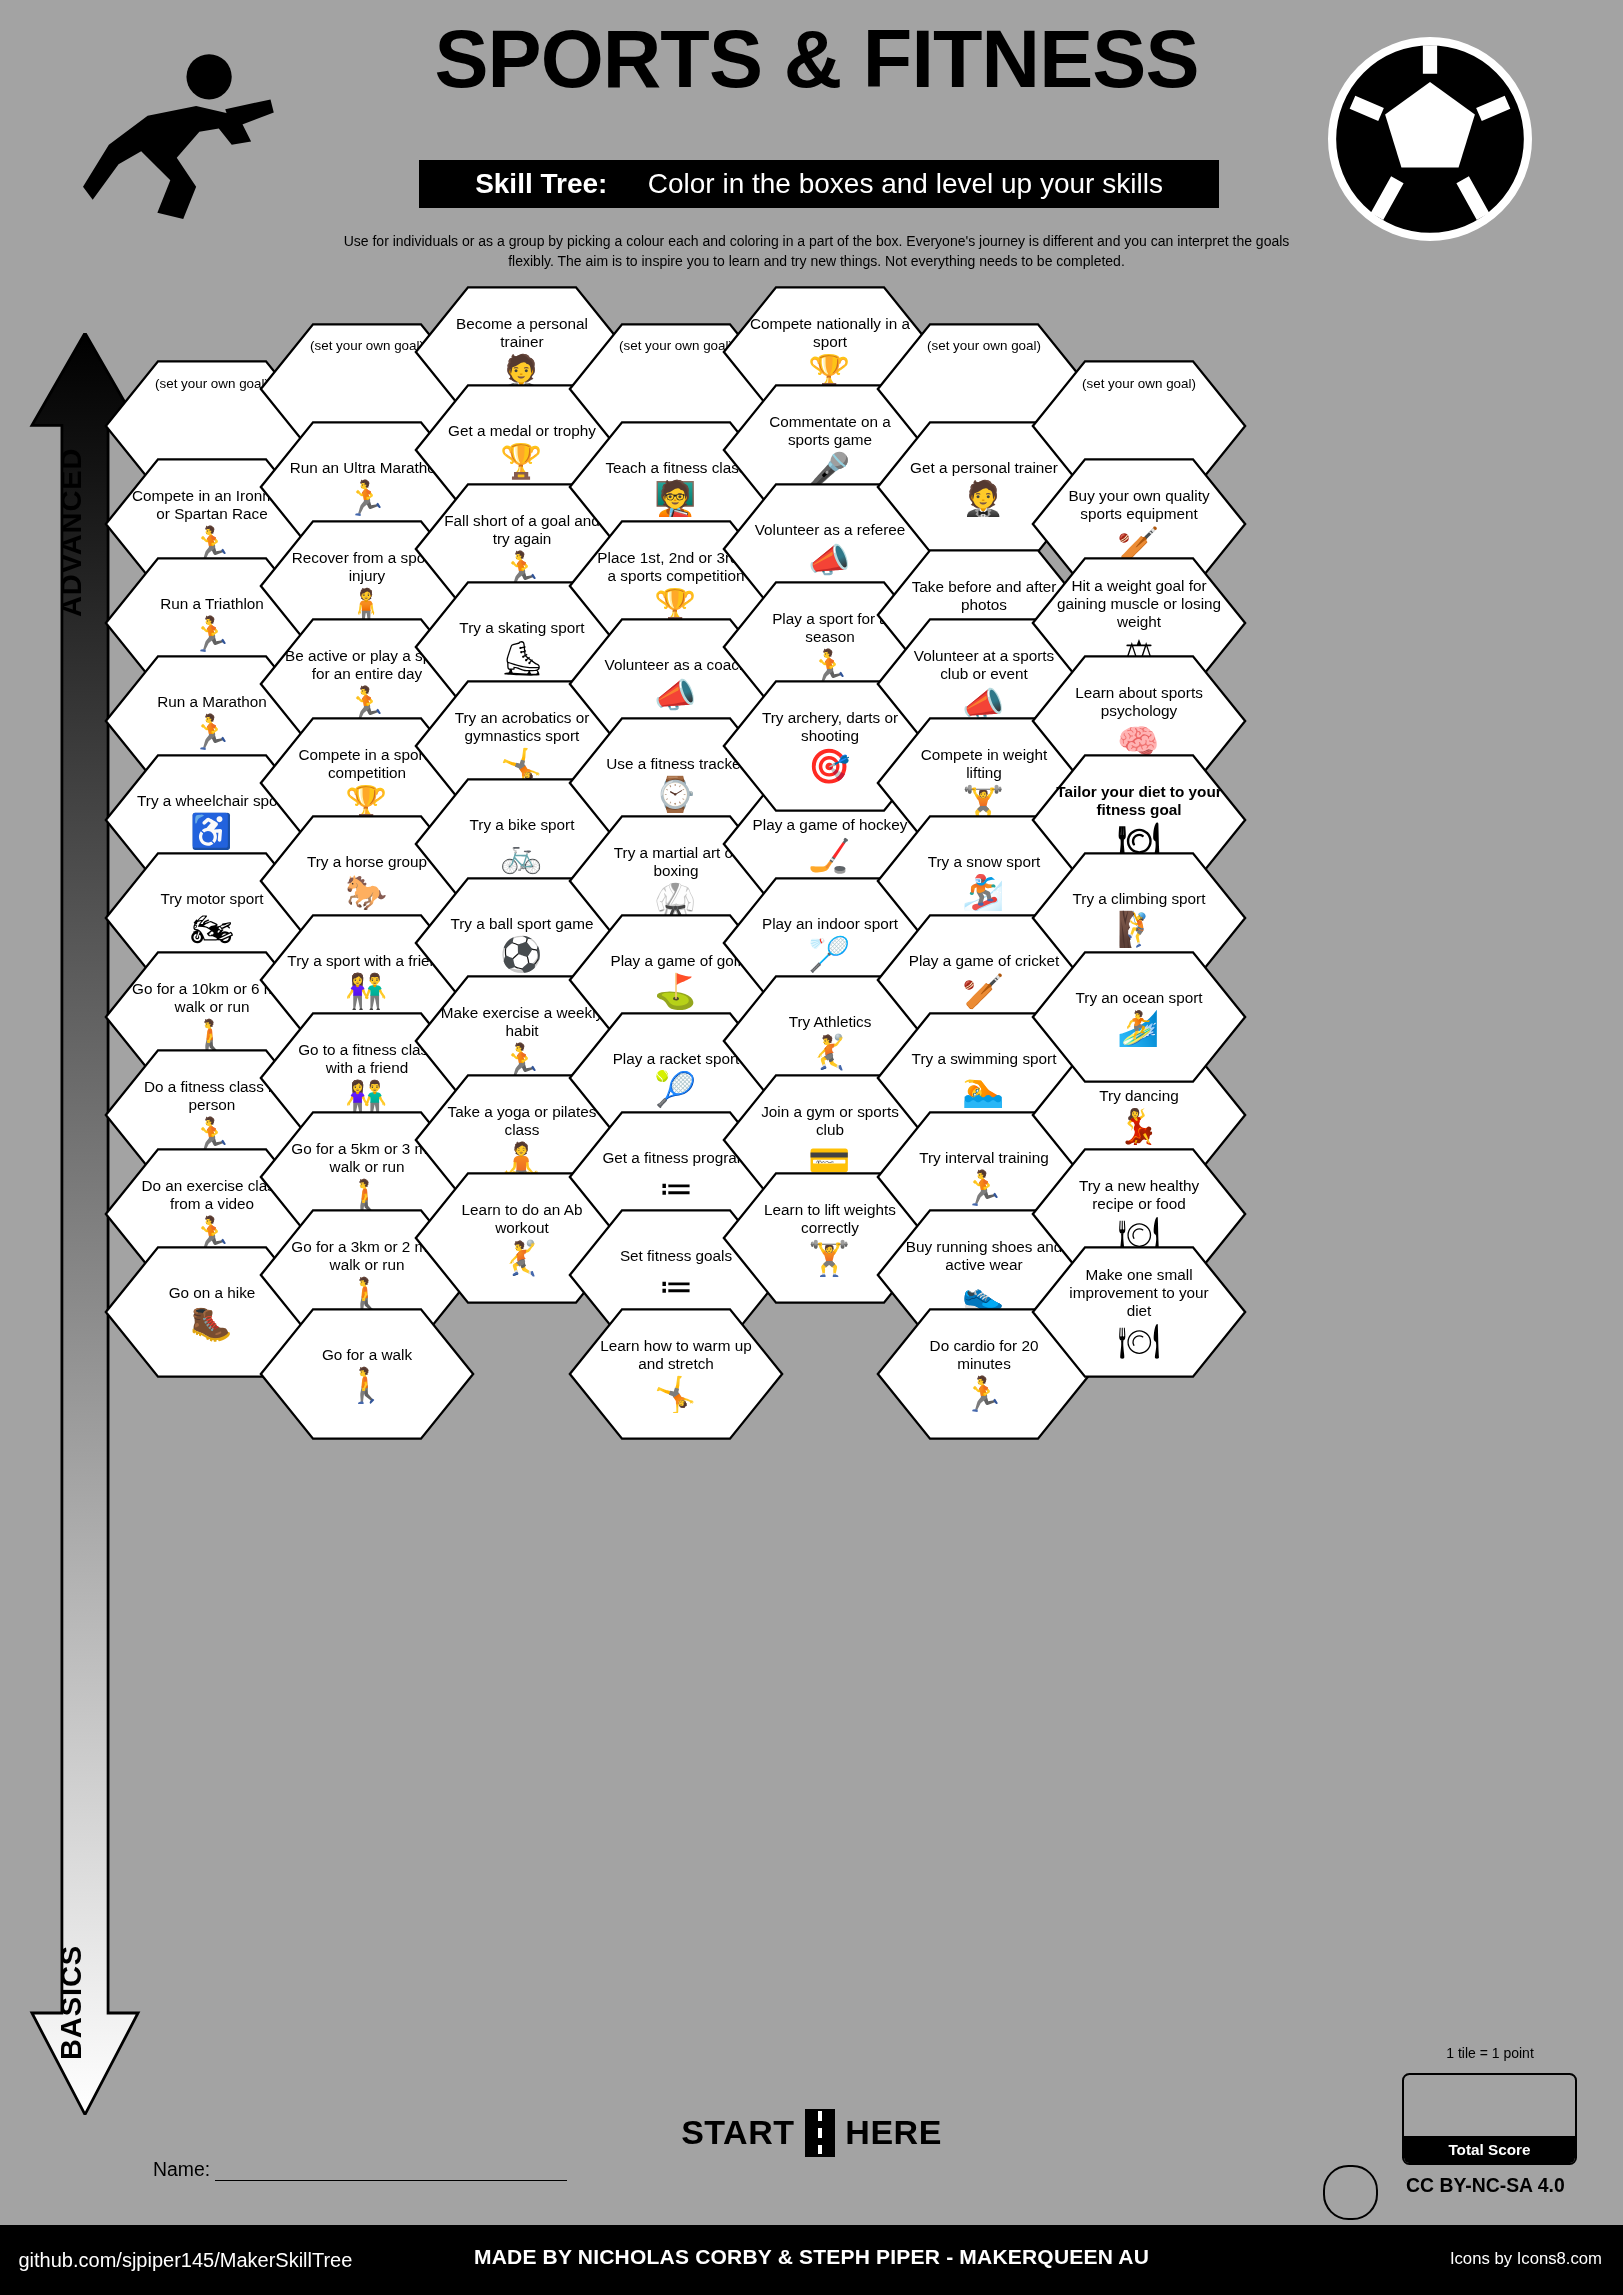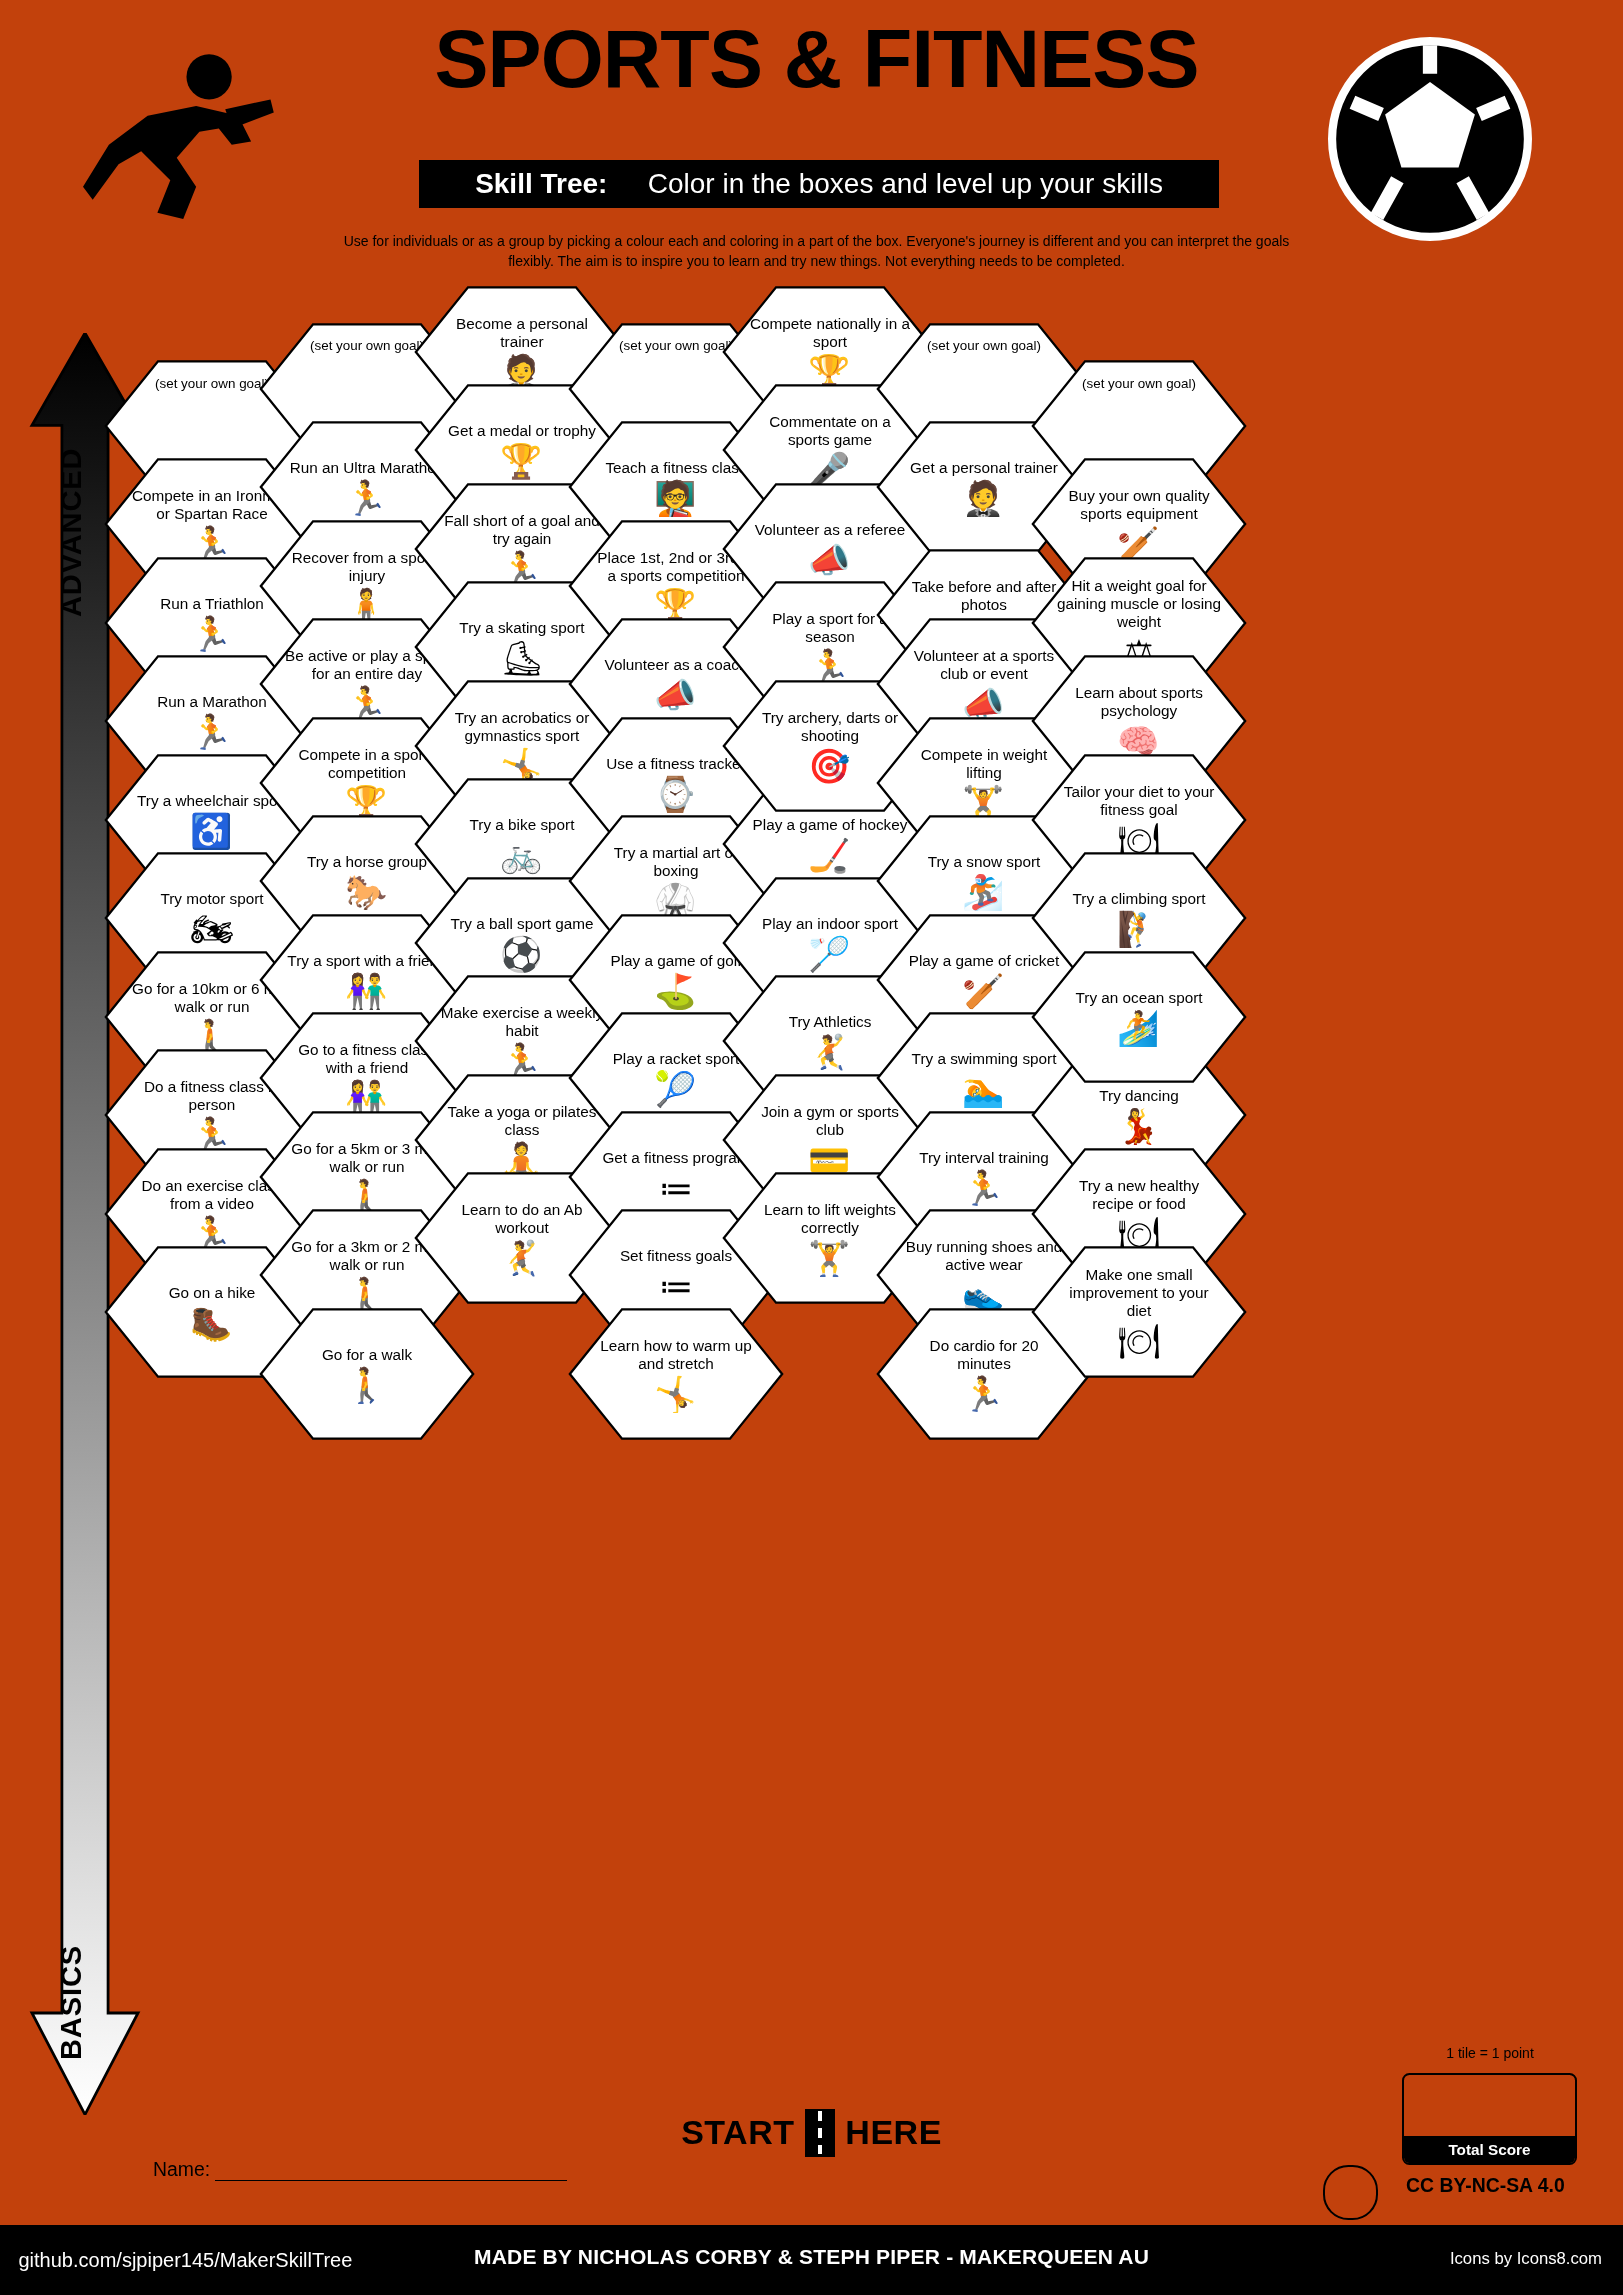--- a/index.html
+++ b/index.html
@@ -1,17 +1,17 @@
 <!DOCTYPE html>
 <html style="font-size:7.4px"><head>
 <meta charset="utf-8">
 <style>
   html,body{margin:0;padding:0;background:#fff;}
   body{font-family:"Liberation Sans",sans-serif;color:#000;}
-  #page{position:relative;width:1623px;height:2295px;background:#c2410c;overflow:hidden;}
+  #page{position:relative;width:1623px;height:2295px;background:#a3a3a3;overflow:hidden;}
 
   
   #header{position:absolute;left:0;top:0;width:1623px;height:296px;}
   .runner-logo{position:absolute;left:83px;top:51px;width:194px;height:167px;}
   .ball-logo{position:absolute;left:1328px;top:37px;width:204px;height:204px;}
   #title{position:absolute;left:324px;top:18.5px;width:985px;text-align:center;
          font-size:81px;font-weight:bold;letter-spacing:-0.9px;line-height:1;}
   #subtitle-bar{position:absolute;left:419px;top:160px;width:800px;height:48px;background:#000;
                 display:flex;align-items:center;justify-content:center;gap:32px;}
   #subtitle-bar span{color:#fff;font-size:28px;}
@@ -829,21 +829,21 @@
         <div class="shape">
           <svg viewBox="0 0 466 286" xmlns="http://www.w3.org/2000/svg">
             <polygon points="116,3 350,3 463,143 350,283 116,283 3,143" fill="#fff" stroke="#000" stroke-width="5"></polygon>
           </svg>
         </div>
         <div class="body">
           <div class="label">Learn about sports psychology</div>
           <div class="glyph">🧠</div>
         </div>
       </div>
-      <div class="hex" style="left: 1031px; top: 449px;">
+      <div class="hex" style="left: 1031px; top: 449px; font-weight: bold;">
         <div class="shape">
           <svg viewBox="0 0 466 286" xmlns="http://www.w3.org/2000/svg">
             <polygon points="116,3 350,3 463,143 350,283 116,283 3,143" fill="#fff" stroke="#000" stroke-width="5"></polygon>
           </svg>
         </div>
         <div class="body">
           <div class="label">Tailor your diet to your fitness goal</div>
           <div class="glyph">🍽</div>
         </div>
       </div>

